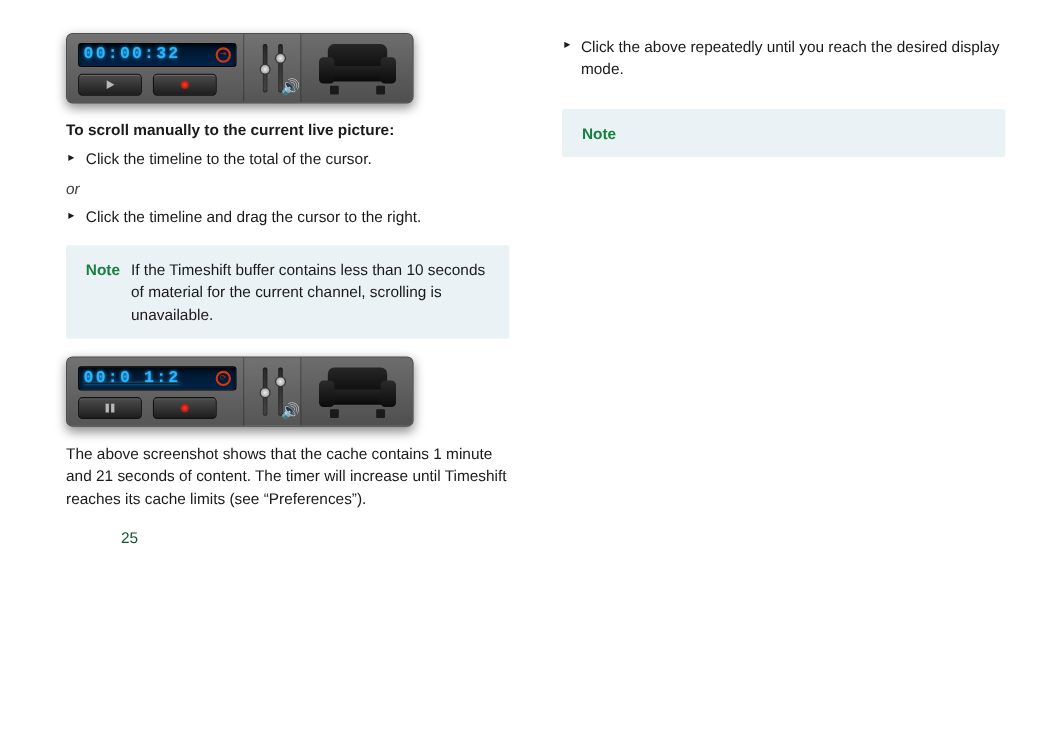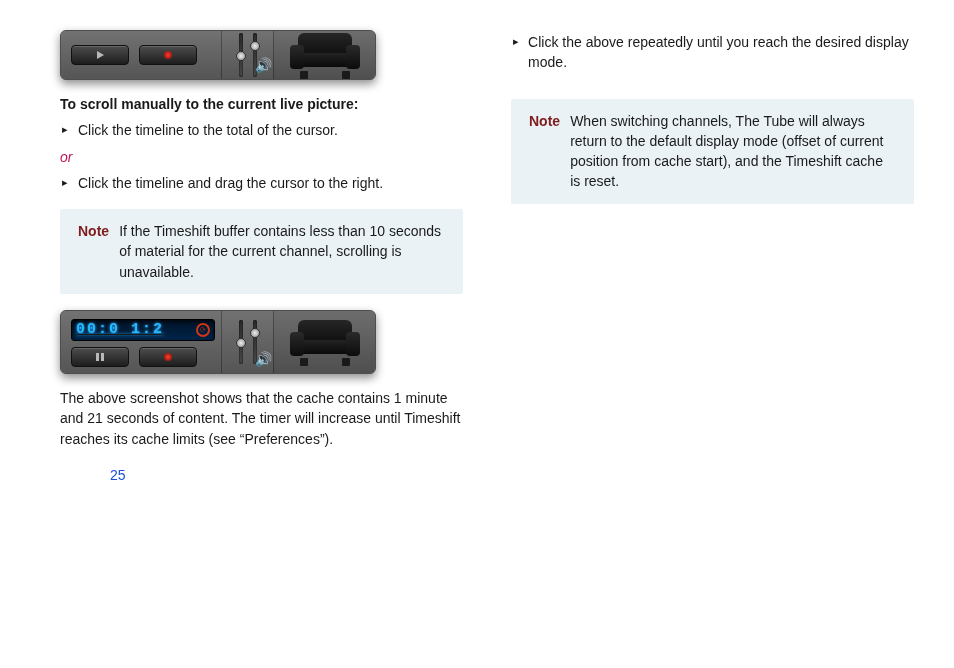--- a/index.html
+++ b/index.html
@@ -32,37 +32,37 @@
     display: flex;
     align-items: flex-start;
     gap: 6px;
     margin: 2px 0 4px 2px;
   }
   .bullet-glyph {
     font-size: 11px;
     line-height: 18px;
     width: 10px;
   }
-  .or { font-style: italic; margin: 6px 0; color:#be185d;}
+  .or { font-style: italic; margin: 6px 0; color:#404040;}
   .para { margin: 10px 0; }
   .note-box {
     background: #eaf2f6;
     padding: 12px 18px;
     margin: 16px 0 16px;
     border-radius: 2px;
     display: flex;
     gap: 10px;
   }
-  .note-label { color: #7f1d1d; font-weight: 700; padding-top:0px;}
+  .note-label { color: #15803d; font-weight: 700; padding-top:0px;}
   .note-text { flex: 1; }
   .pagenum {
     margin-top: 16px;
     font-size: 14px;
     padding-left: 50px;
-    color: #1d4ed8;
+    color: #14532d;
   }
 
   
   .player {
     width: 316px;
     border-radius: 6px;
     background: #666;
     border: 1px solid #4e4e4e;
     box-shadow: 0 0 0 1px #808080 inset, 0 4px 10px rgba(0,0,0,.45);
     overflow: hidden;
@@ -179,20 +179,26 @@
 </style>
 </head>
 <body>
 
 <div class="page">
 
   <div class="col">
 
     <div class="player">
       <div class="player-left">
+        <div class="timer-box">
+          <span class="timer-text">00:00:32</span>
+          <span class="marker-ring">
+              <span class="marker-inner">⇥</span>
+            </span>
+        </div>
         <div class="btn-row">
           <div class="pbtn">
               <span class="play-tri"></span>
             </div>
           <div class="pbtn">
               <span class="rec-dot"></span>
             </div>
         </div>
       </div>
       <div class="player-mid" style="position:relative;">
@@ -280,16 +286,15 @@
   </div>
 
   <div class="col col-right">
     <div class="bullet-line">
       <span class="bullet-glyph">▸</span>
       <span>Click the above repeatedly until you reach the desired display mode.</span>
     </div>
 
     <div class="note-box" style="margin-top:26px;">
       <span class="note-label">Note</span>
-      <span class="note-text">When switching channels, The Tube will always return to the default display mode (offset of current position from cache start), and the Timeshift cache is reset.</span>
     </div>
   </div>
 </div>
 
 </body></html>

